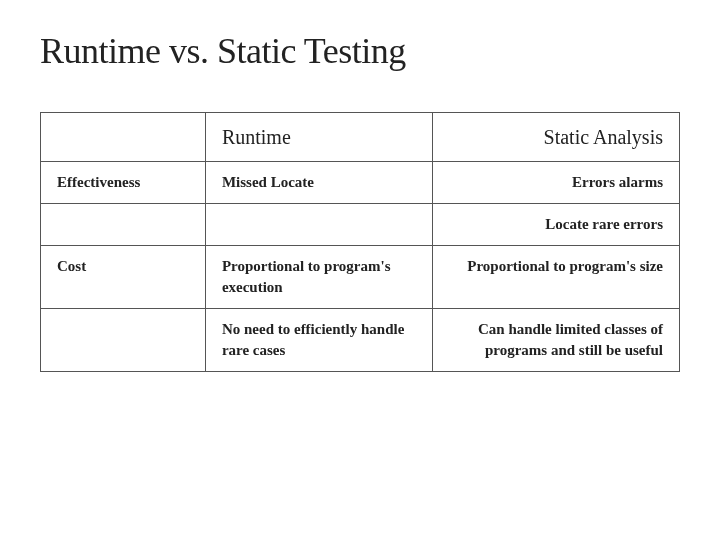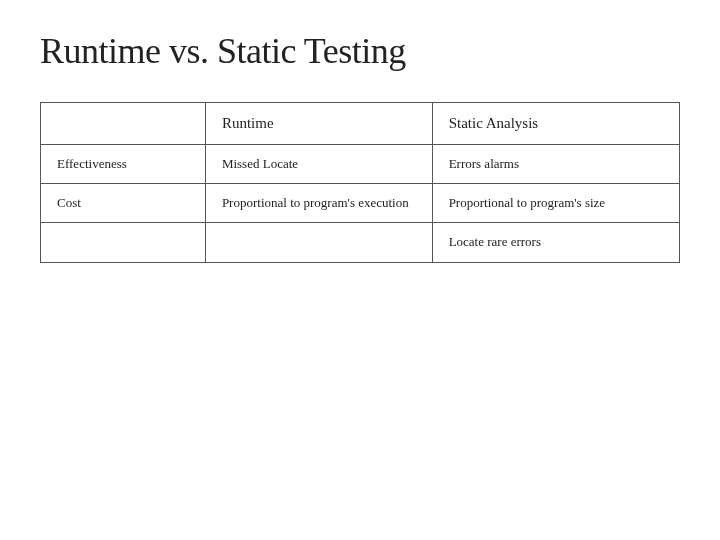--- a/index.html
+++ b/index.html
@@ -19,57 +19,59 @@
     .page-container {
       width: 720px;
       height: 540px;
       padding: 30px 40px;
     }
 
     .page-title {
       font-size: 36px;
       font-weight: normal;
       color: #222;
-      margin-bottom: 30px;
+      margin-bottom: 40px;
       letter-spacing: -0.5px;
     }
 
     .comparison-table {
       width: 100%;
       border-collapse: collapse;
       border: 1.5px solid #555;
     }
 
     .comparison-table td,
     .comparison-table th {
       border: 1.5px solid #555;
       padding: 10px 16px;
       vertical-align: top;
-      font-size: 13px;
+      font-size: 15px;
       color: #222;
       line-height: 1.4;
+      font-weight: bold;
     }
 
     .comparison-table .header-row td {
       font-weight: normal;
-      font-size: 15px;
+      font-size: 20px;
     }
 
     .row-label {
       font-style: normal;
       font-size: 15px;
       width: 160px;
     }
 
     .col-runtime {
       width: 220px;
     }
 
     .col-static {
       width: 240px;
+      text-align: right;
     }
 
     .empty-cell {
       background: #fff;
     }
   </style>
 </head>
 <body>
 
 <div class="page-container">
@@ -83,24 +85,29 @@
         <td class="col-static">Static Analysis</td>
       </tr>
     </thead>
     <tbody>
       <tr>
         <td class="row-label">Effectiveness</td>
         <td class="col-runtime">Missed  Locate</td>
         <td class="col-static">Errors alarms</td>
       </tr>
       <tr>
+        <td class="row-label empty-cell"></td>
+        <td class="col-runtime empty-cell"></td>
+        <td class="col-static">Locate rare errors</td>
+      </tr>
+      <tr>
         <td class="row-label">Cost</td>
         <td class="col-runtime">Proportional to program's execution</td>
         <td class="col-static">Proportional to program's size</td>
       </tr>
       <tr>
         <td class="row-label empty-cell"></td>
-        <td class="col-runtime empty-cell"></td>
-        <td class="col-static">Locate rare errors</td>
+        <td class="col-runtime">No need to efficiently handle rare cases</td>
+        <td class="col-static">Can handle limited classes of programs and still be useful</td>
       </tr>
     </tbody>
   </table>
 </div>
 
 </body></html>

